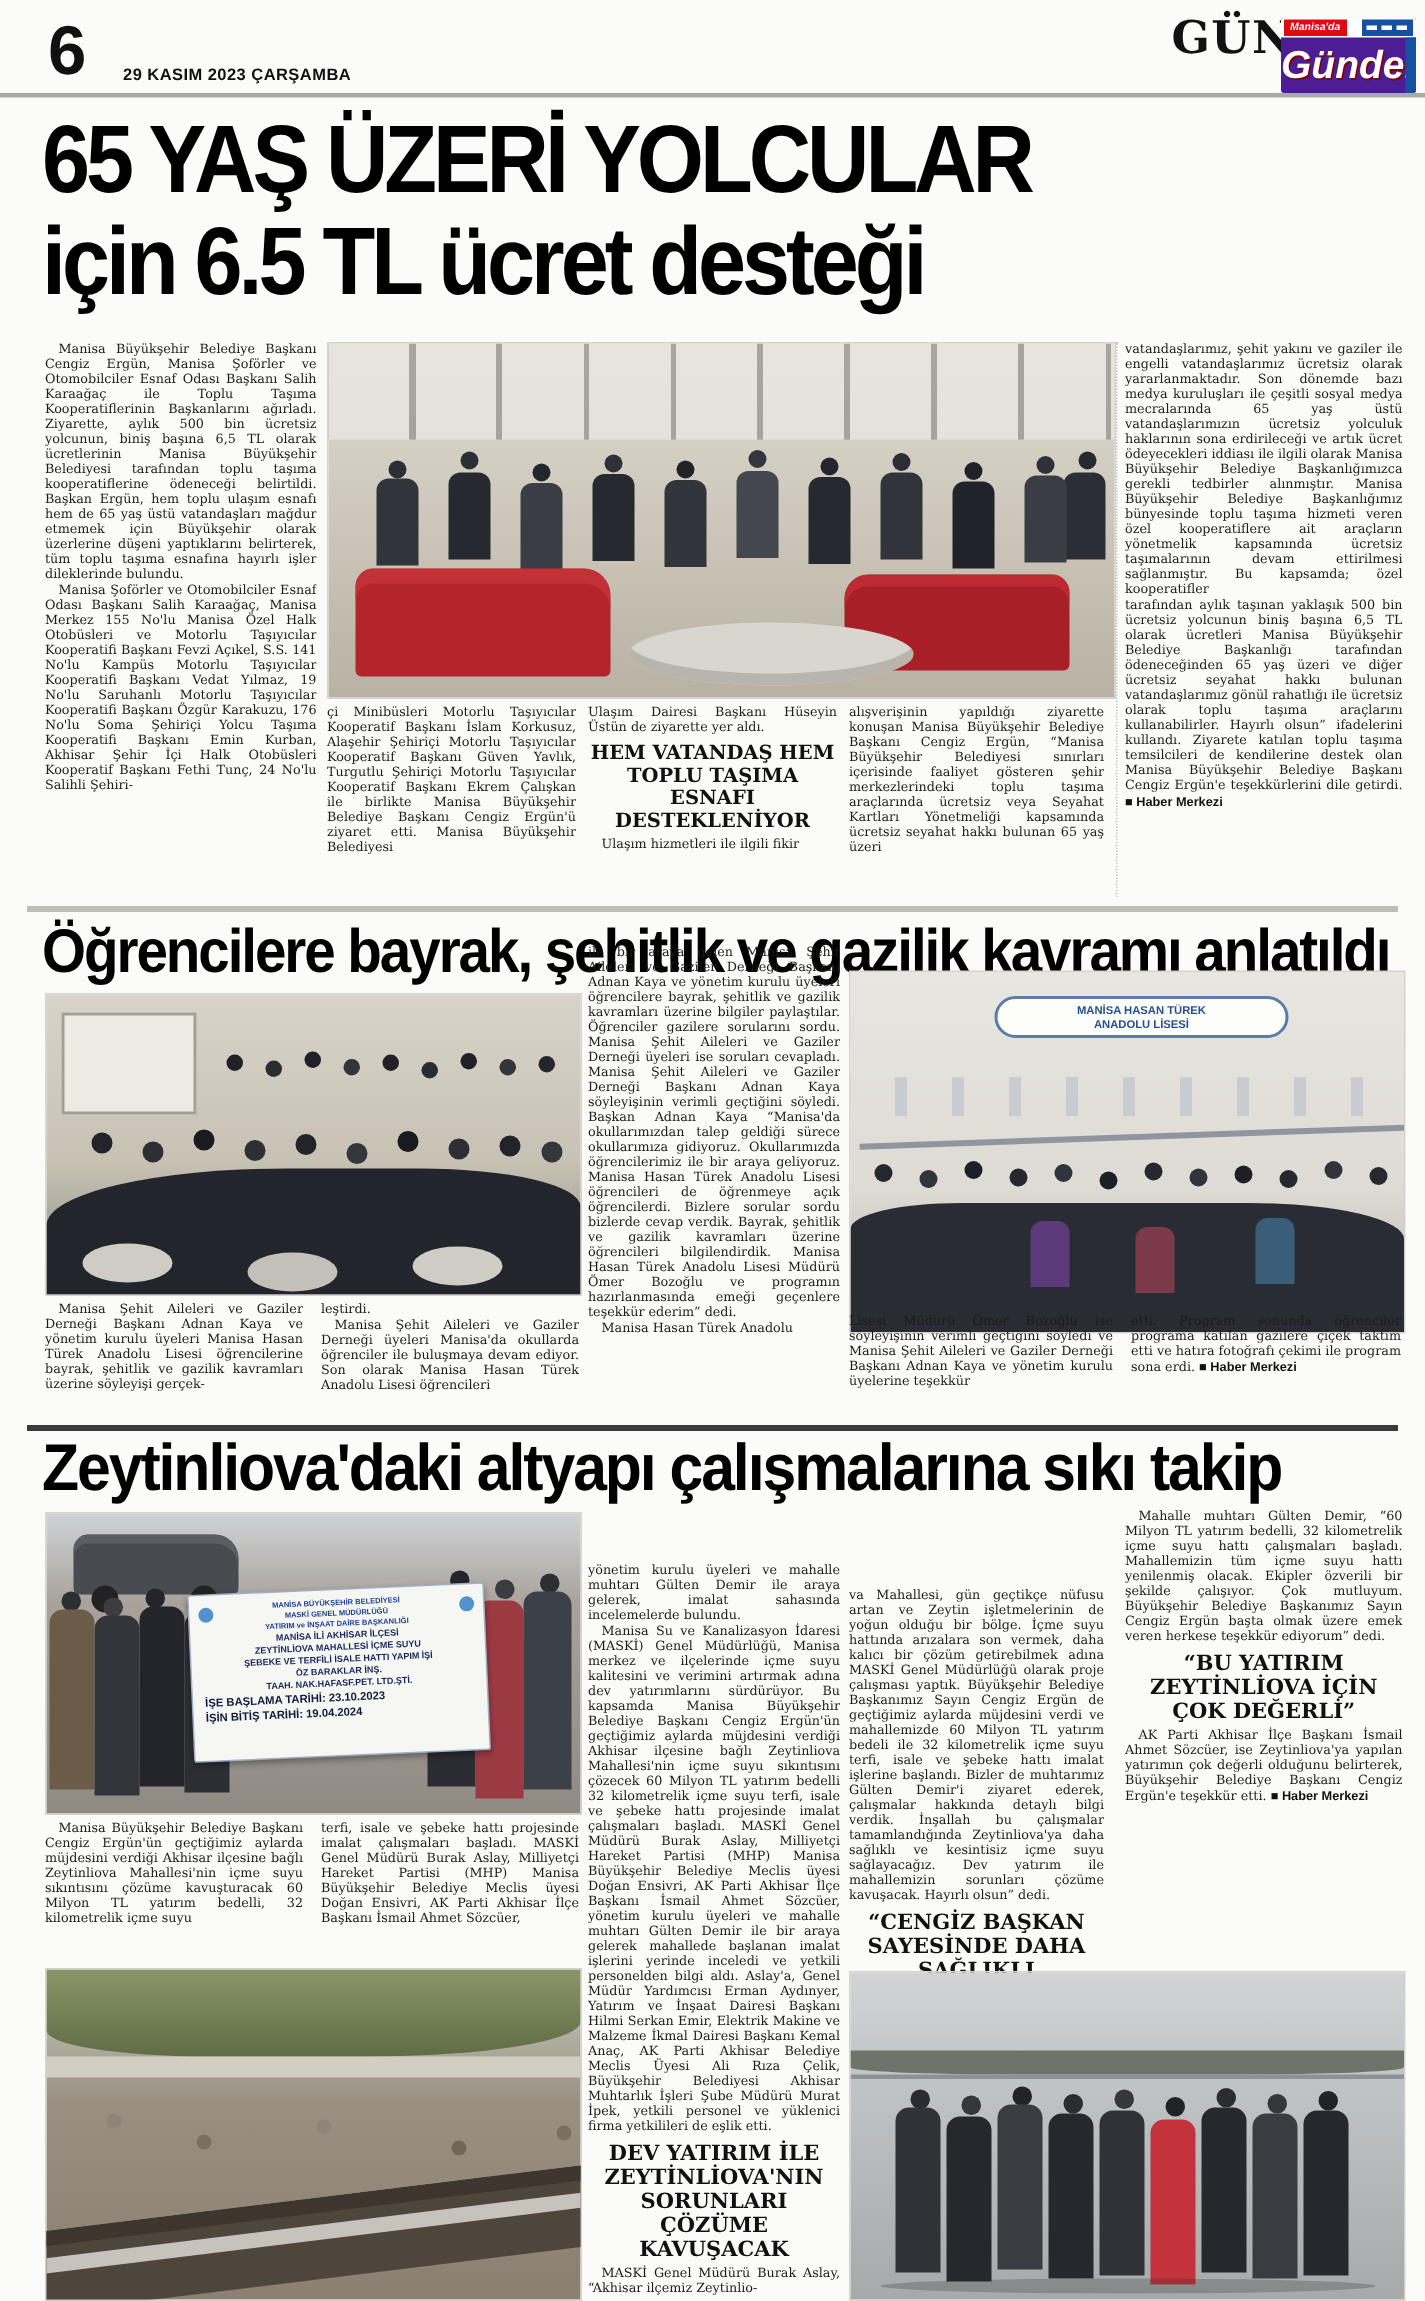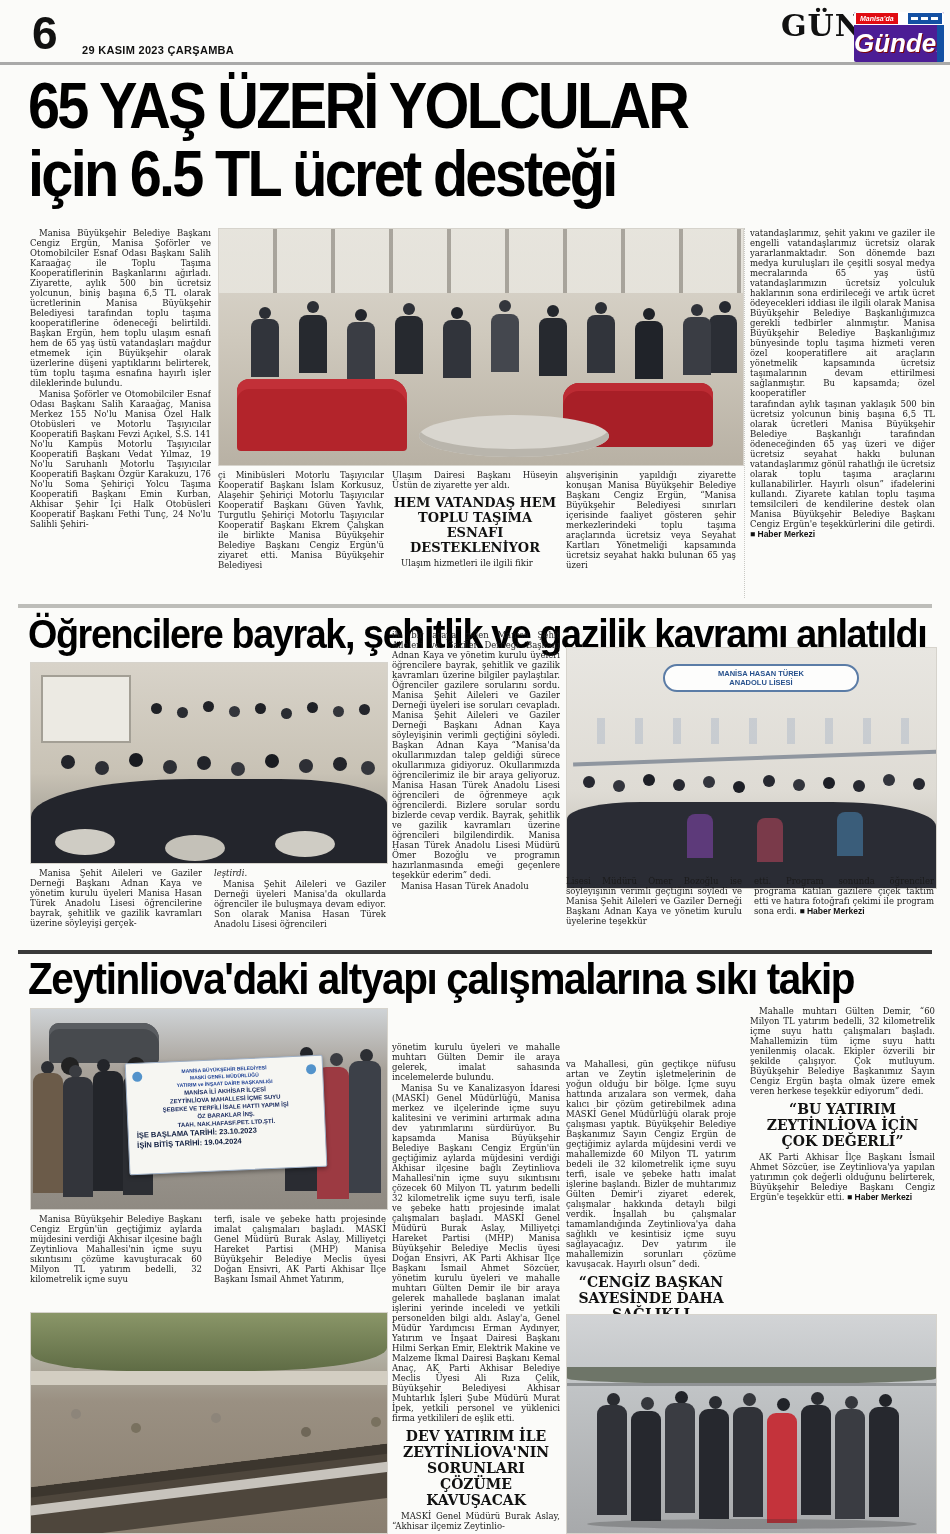--- a/index.html
+++ b/index.html
@@ -117,21 +117,21 @@
     <div class="stamp" style="left:120px;top:40px;width:11px;height:11px;border-radius:50%;background:#1f2126;box-shadow:26px 4px 0 #2a2c32,52px -2px 0 #1f2126,78px 3px 0 #33353b,104px 0 0 #1f2126,130px 5px 0 #2a2c32,156px -1px 0 #1f2126,182px 3px 0 #33353b,208px 1px 0 #24262c;"></div>
     <div class="stamp" style="left:30px;top:92px;width:14px;height:14px;border-radius:50%;background:#22242a;box-shadow:34px 6px 0 #2d2f35,68px -2px 0 #191b20,102px 5px 0 #2d2f35,136px 1px 0 #22242a,170px 7px 0 #34363c,204px -1px 0 #191b20,238px 4px 0 #2d2f35,272px 2px 0 #22242a,300px 6px 0 #34363c;"></div>
     <div class="stamp" style="left:0;bottom:0;width:100%;height:84px;border-radius:45% 30% 0 0;background:#23252c;"></div>
     <div class="stamp" style="left:24px;bottom:8px;width:60px;height:26px;border-radius:50%;background:#cfccc4;box-shadow:110px 6px 0 #c4c1b8,220px 2px 0 #cfccc4;"></div>
   </div>
 
   <div class="col" style="left:30px;top:868px;width:172px;height:78px;">
     <p><span>Manisa Şehit Aileleri ve Gaziler Derneği Başkanı Adnan Kaya ve yönetim kurulu üyeleri  Manisa Hasan Türek Anadolu Lisesi öğrencilerine bayrak, şehitlik ve gazilik kavramları üzerine söyleyişi gerçek-</span></p>
   </div>
   <div class="col" style="left:214px;top:868px;width:172px;height:78px;">
-    <p style="text-indent:0;font-style:italic;"><span>leştirdi.</span></p>
+    <p style="text-indent:0;"><span>leştirdi.</span></p>
     <p><span>Manisa Şehit Aileleri ve Gaziler Derneği üyeleri  Manisa'da okullarda öğrenciler ile buluşmaya devam ediyor. Son olarak Manisa Hasan Türek Anadolu Lisesi öğrencileri</span></p>
   </div>
 
   <div class="col" style="left:392px;top:630px;width:168px;height:316px;">
     <p style="text-indent:0;"><span>ile bir araya gelen Manisa Şehit Aileleri ve Gaziler Derneği Başkanı Adnan Kaya ve yönetim kurulu üyeleri öğrencilere bayrak, şehitlik ve gazilik kavramları üzerine bilgiler paylaştılar. Öğrenciler gazilere sorularını sordu. Manisa Şehit Aileleri ve Gaziler Derneği  üyeleri ise soruları cevapladı.  Manisa Şehit Aileleri ve Gaziler Derneği Başkanı Adnan Kaya söyleyişinin verimli geçtiğini söyledi. Başkan Adnan Kaya “Manisa'da okullarımızdan talep geldiği sürece okullarımıza gidiyoruz. Okullarımızda  öğrencilerimiz ile bir araya geliyoruz. Manisa Hasan Türek Anadolu Lisesi öğrencileri de öğrenmeye açık öğrencilerdi. Bizlere sorular sordu bizlerde cevap verdik.  Bayrak, şehitlik ve gazilik kavramları üzerine öğrencileri bilgilendirdik.  Manisa Hasan Türek Anadolu Lisesi  Müdürü Ömer Bozoğlu  ve programın hazırlanmasında emeği geçenlere  teşekkür ederim” dedi.</span></p>
     <p><span>Manisa Hasan Türek Anadolu</span></p>
   </div>
 
   <div class="photo" style="left:566px;top:630px;width:369px;height:240px;background:linear-gradient(#e8e6e1 0%,#dedbd4 60%,#b7b3aa 100%);margin-top:17px;">
     <div class="stamp" style="left:0;top:70px;width:100%;height:26px;background:repeating-linear-gradient(90deg,transparent 0 30px,#bdc4cd 30px 38px);opacity:.7;"></div>
@@ -176,21 +176,21 @@
       <span class="s-md">TAAH. NAK.HAFASF.PET. LTD.ŞTİ.</span>
       <span class="s-lg">İŞE BAŞLAMA TARİHİ:  23.10.2023</span>
       <span class="s-lg">İŞİN BİTİŞ TARİHİ:  19.04.2024</span>
     </div>
   </div>
 
   <div class="col" style="left:30px;top:1214px;width:172px;height:92px;">
     <p><span>Manisa Büyükşehir Belediye Başkanı Cengiz Ergün'ün geçtiğimiz aylarda müjdesini verdiği Akhisar ilçesine bağlı Zeytinliova Mahallesi'nin içme suyu sıkıntısını çözüme kavuşturacak 60 Milyon TL yatırım bedelli, 32 kilometrelik içme suyu</span></p>
   </div>
   <div class="col" style="left:214px;top:1214px;width:172px;height:92px;">
-    <p style="text-indent:0;"><span>terfi, isale ve şebeke hattı projesinde imalat çalışmaları başladı. MASKİ Genel Müdürü Burak Aslay, Milliyetçi Hareket Partisi (MHP) Manisa Büyükşehir Belediye Meclis üyesi Doğan Ensivri, AK Parti Akhisar İlçe Başkanı İsmail Ahmet Yatırım,</span></p>
+    <p style="text-indent:0;"><span>terfi, isale ve şebeke hattı projesinde imalat çalışmaları başladı. MASKİ Genel Müdürü Burak Aslay, Milliyetçi Hareket Partisi (MHP) Manisa Büyükşehir Belediye Meclis üyesi Doğan Ensivri, AK Parti Akhisar İlçe Başkanı İsmail Ahmet Sözcüer,</span></p>
   </div>
 
   <div class="photo" style="left:30px;top:1312px;width:356px;height:220px;background:linear-gradient(#c9cec2 0%,#9a9082 40%,#8a7f70 100%);">
     <div class="stamp" style="left:0;top:0;width:100%;height:58px;background:linear-gradient(#8a9668,#5f6c45);border-radius:0 0 40% 30%;"></div>
     <div class="stamp" style="left:0;top:58px;width:100%;height:14px;background:#d3cec2;"></div>
     <div class="stamp" style="left:-30px;top:150px;width:460px;height:54px;background:#4e463c;transform:rotate(-7deg);box-shadow:inset 0 10px 0 #3c362e;"></div>
     <div class="stamp" style="left:-20px;top:168px;width:440px;height:10px;background:#c7c3bc;transform:rotate(-7deg);border-radius:5px;"></div>
     <div class="stamp" style="left:40px;top:96px;width:10px;height:10px;border-radius:50%;background:#8d857a;box-shadow:60px 14px 0 #79715f,140px 4px 0 #8d857a,230px 18px 0 #6f6758,300px 8px 0 #79715f;"></div>
   </div>
 

